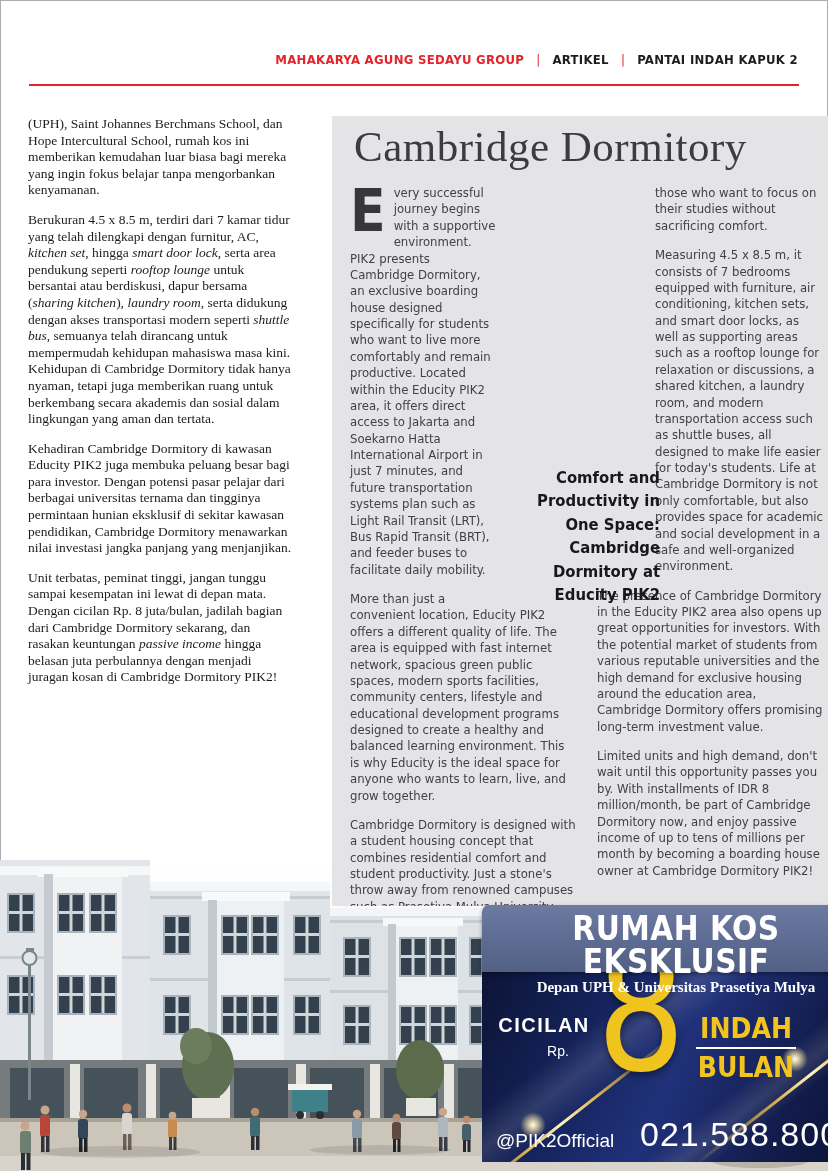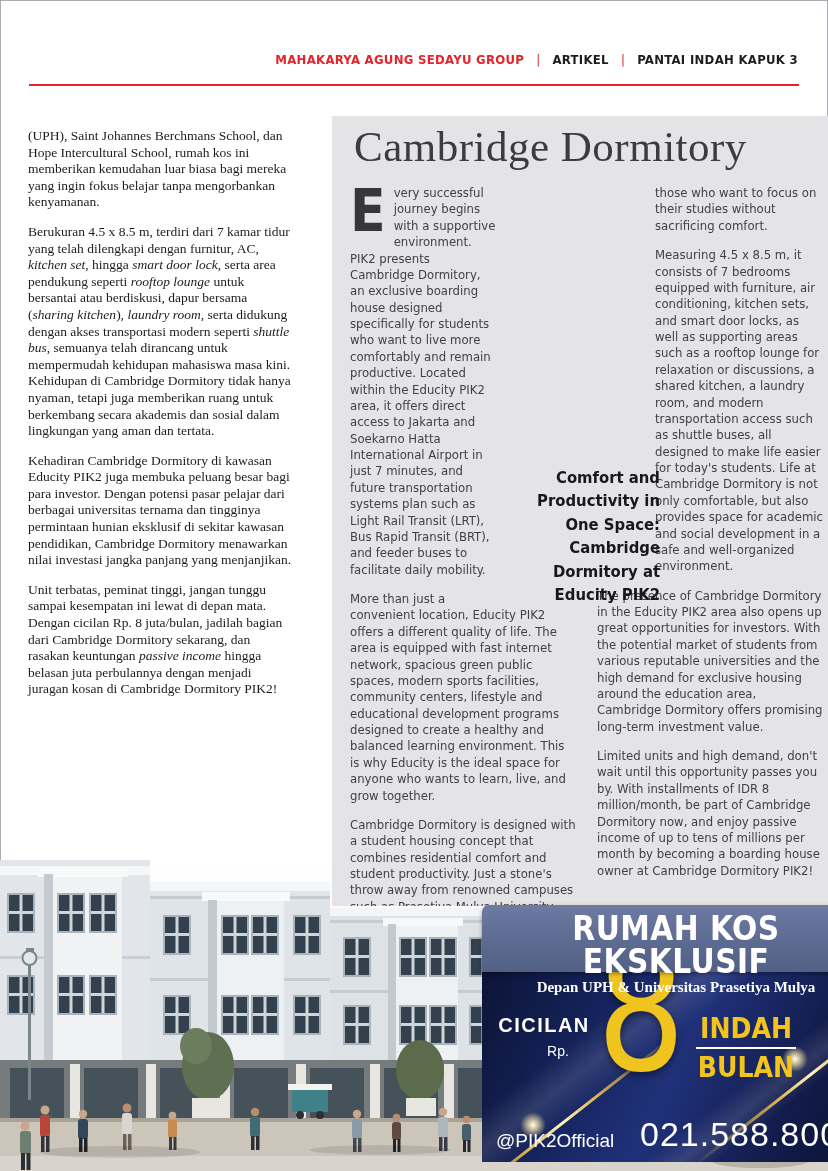--- a/index.html
+++ b/index.html
@@ -23,21 +23,21 @@
     position:absolute; left:29px; right:29px; top:84px; height:2px;
     background:#e4232b;
   }
 
   
   .left-col {
     position:absolute; left:28px; top:116px; width:266px;
     font-family:"Liberation Serif", serif; font-size:13.5px; line-height:1.23;
     color:#1c1c1e; text-align:left;
   }
-  .left-col p { margin-bottom:13px;margin-top:12px; }
+  .left-col p { margin-bottom:13px; }
 
   
   .gray-box {
     position:absolute; left:300px; top:116px; width:510px; height:790px;
     background:#e4e4e6; padding:4px 18px 14px 18px; overflow:hidden; z-index:2;margin-left:32px;
   }
   .gb-title {
     font-family:"Liberation Serif", serif; font-weight:normal;
     font-size:43px; color:#3c3c40; letter-spacing:.5px;
     margin:2px 0 14px 4px;
@@ -133,21 +133,21 @@
     position:absolute; right:10px; bottom:2px;
     font-family:Liberation Sans, sans-serif; font-size:34px; letter-spacing:1px; font-weight:normal;
   }
 </style>
 </head>
 <body>
 
 <div class="page">
 
   <header class="topbar">
-    <span class="brand">MAHAKARYA AGUNG SEDAYU GROUP</span><span class="sep">|</span><span class="sect">ARTIKEL</span><span class="sep">|</span><span class="sect">PANTAI INDAH KAPUK 3</span>
+    <span class="brand">MAHAKARYA AGUNG SEDAYU GROUP</span><span class="sep">|</span><span class="sect">ARTIKEL</span><span class="sep">|</span><span class="sect">PANTAI INDAH KAPUK 2</span>
   </header>
   <div class="red-rule"></div>
 
   <aside class="left-col">
       <p><span>(UPH), Saint Johannes Berchmans School, dan Hope Intercultural School, rumah kos ini memberikan kemudahan luar biasa bagi mereka yang ingin fokus belajar tanpa mengorbankan kenyamanan.</span></p>
       <p><span>Berukuran 4.5 x 8.5 m, terdiri dari 7 kamar tidur yang telah dilengkapi dengan furnitur, AC, </span><i>kitchen set</i><span>, hingga </span><i>smart door lock</i><span>, serta area pendukung seperti </span><i>rooftop lounge</i><span> untuk bersantai atau berdiskusi, dapur bersama (</span><i>sharing kitchen</i><span>), </span><i>laundry room</i><span>, serta didukung dengan akses transportasi modern seperti </span><i>shuttle bus</i><span>, semuanya telah dirancang untuk mempermudah kehidupan mahasiswa masa kini. Kehidupan di Cambridge Dormitory tidak hanya nyaman, tetapi juga memberikan ruang untuk berkembang secara akademis dan sosial dalam lingkungan yang aman dan tertata.</span></p>
       <p><span>Kehadiran Cambridge Dormitory di kawasan Educity PIK2 juga membuka peluang besar bagi para investor. Dengan potensi pasar pelajar dari berbagai universitas ternama dan tingginya permintaan hunian eksklusif di sekitar kawasan pendidikan, Cambridge Dormitory menawarkan nilai investasi jangka panjang yang menjanjikan.</span></p>
       <p><span>Unit terbatas, peminat tinggi, jangan tunggu sampai kesempatan ini lewat di depan mata. Dengan cicilan Rp. 8 juta/bulan, jadilah bagian dari Cambridge Dormitory sekarang, dan rasakan keuntungan </span><i>passive income</i><span> hingga belasan juta perbulannya dengan menjadi juragan kosan di Cambridge Dormitory PIK2!</span></p>
     </aside>
 

